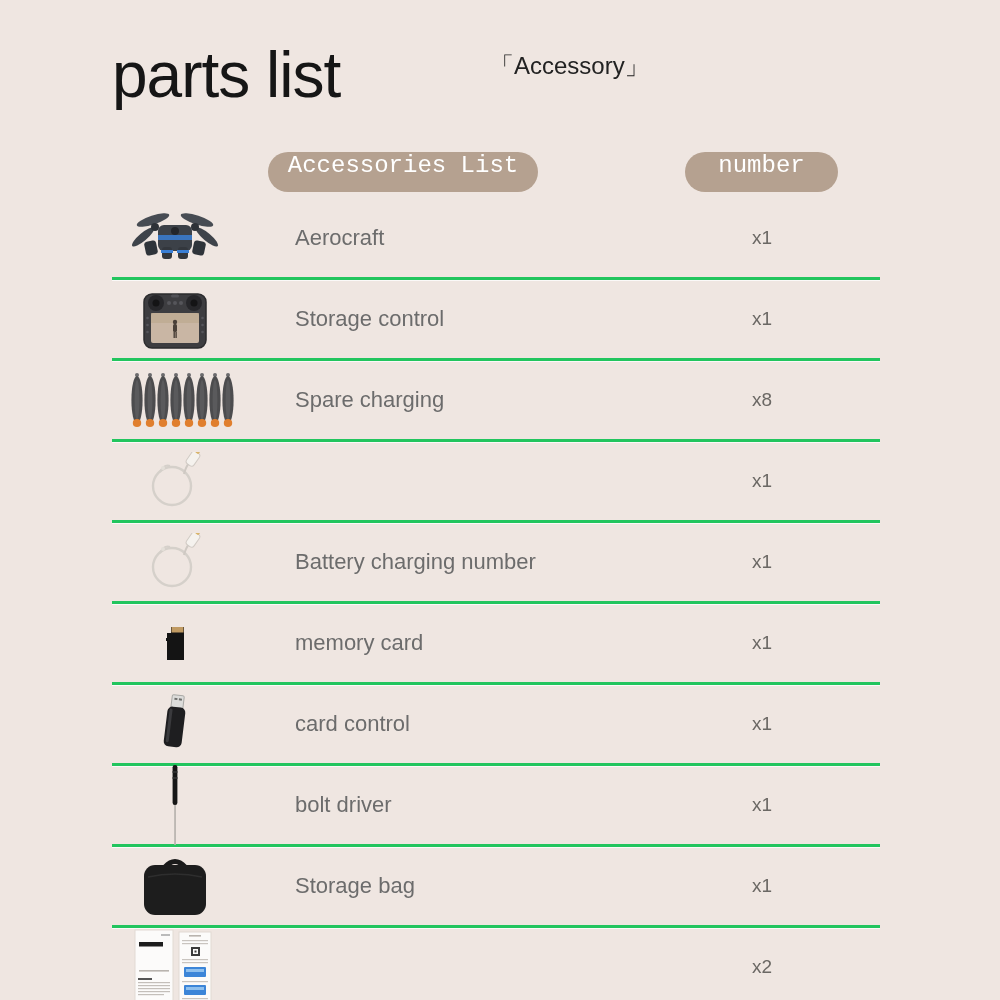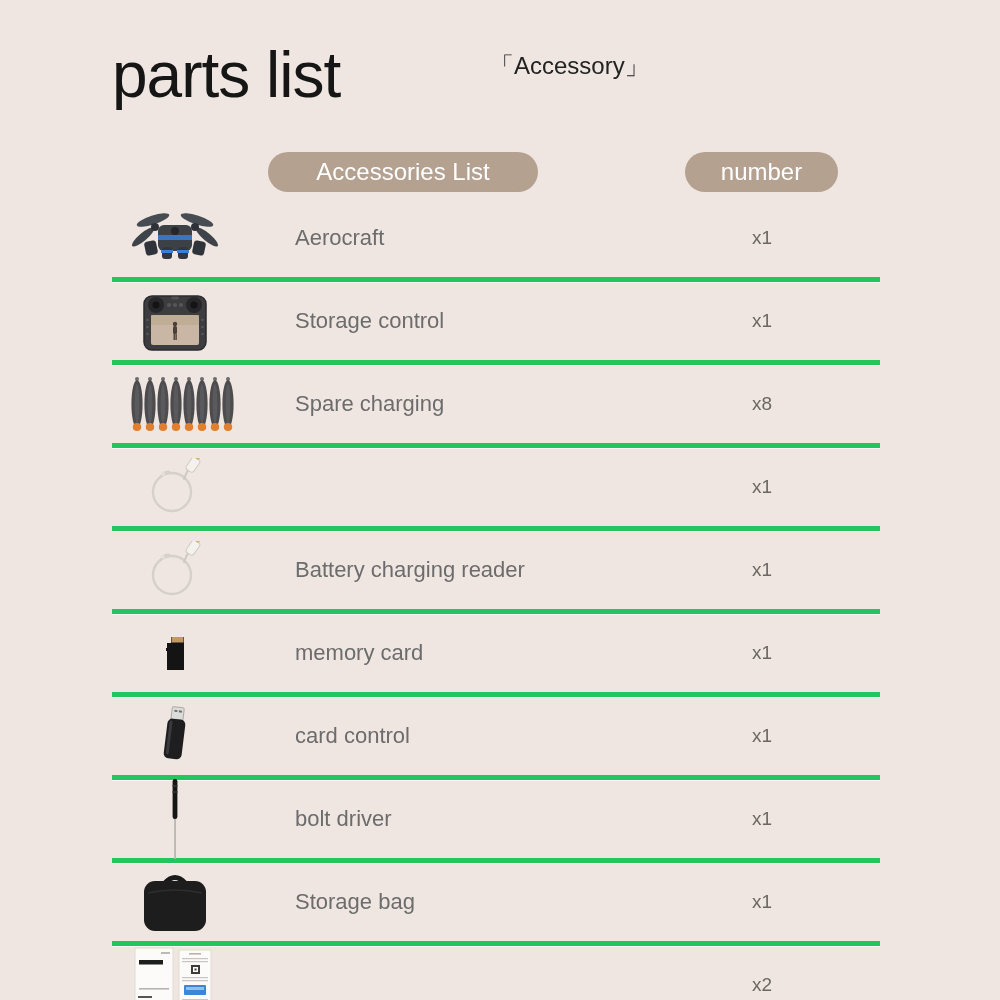--- a/index.html
+++ b/index.html
@@ -16,32 +16,32 @@
     letter-spacing:-1px;
   }
   .page-subtitle{
     position:absolute;left:446px;top:50px;
     font-size:24px;color:#222;margin-left:44px;
   }
   .pill{
     position:absolute;top:152px;height:40px;
     background:#b5a190;border-radius:20px;
     color:#fff;font-size:24px;
-    display:flex;align-items:center;justify-content:center;
+    display:flex;align-items:flex-start;justify-content:center;font-family:Liberation Mono, monospace;
   }
   .pill.items{left:268px;width:270px;}
   .pill.number{left:685px;width:153px;}
   .rows{
     position:absolute;left:112px;top:199px;width:768px;
   }
   .row{
     position:relative;height:78px;
   }
   .row:not(:last-child){
-    border-bottom:5px solid #22c55e;
+    border-bottom:3px solid #22c55e;
     box-shadow:0 1px 0 rgba(255,255,255,0.75);
   }
   .icon-wrap{
     position:absolute;left:63px;top:50%;
     transform:translate(-50%,-50%);
     display:flex;align-items:center;justify-content:center;
   }
   .icon-wrap.wide{left:70px;}
   .item-name{
     position:absolute;left:183px;top:50%;transform:translateY(-50%);
@@ -203,21 +203,21 @@
         <circle cx="26" cy="34" r="19" fill="none" stroke="#d5d0ca" stroke-width="2.4"></circle>
         <path d="M14 20 Q18 12 24 14" fill="none" stroke="#d5d0ca" stroke-width="2"></path>
         <path d="M38 22 Q40 14 44 10" fill="none" stroke="#cfc9c3" stroke-width="2"></path>
         <g transform="rotate(35 44 10)">
           <rect x="40" y="-2" width="9" height="15" rx="3" fill="#f5f2ee" stroke="#d0cac4" stroke-width="1"></rect>
           <rect x="42.5" y="-6" width="4" height="5" rx="1" fill="#d9b46a"></rect>
         </g>
         <circle cx="17" cy="16" r="2" fill="#e4dfd9"></circle>
       </svg>
     </span>
-    <span class="item-name">Battery charging reader</span>
+    <span class="item-name">Battery charging number</span>
     <span class="item-qty">x1</span>
   </div>
 
   <div class="row">
     <span class="icon-wrap">
       <svg width="24" height="38" viewBox="0 0 24 38">
         <path d="M4 9 L8 9 L8 3 L21 3 L21 36 L4 36 Z" fill="#141414"></path>
         <rect x="8.5" y="3" width="12" height="5.5" fill="#c09a62"></rect>
         <rect x="3" y="14" width="2" height="3" fill="#141414"></rect>
       </svg>

